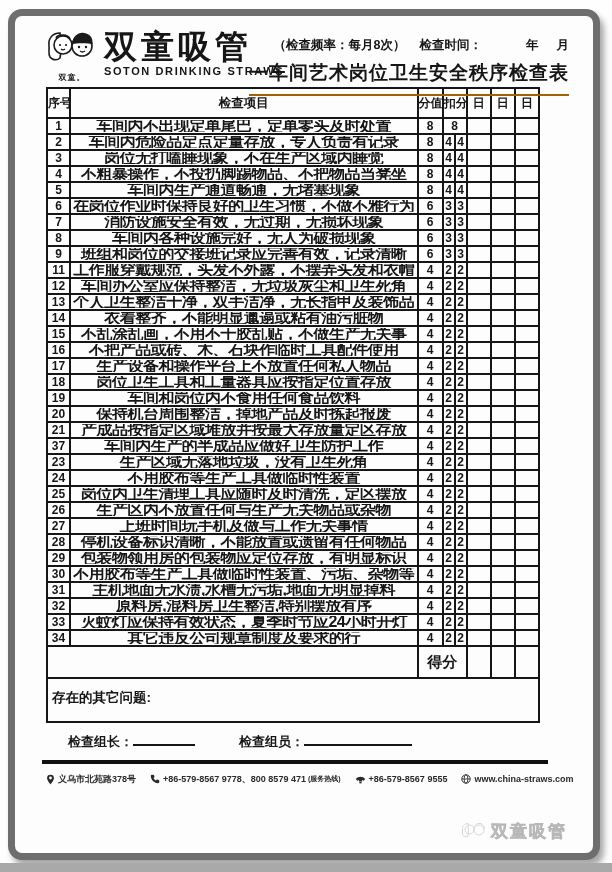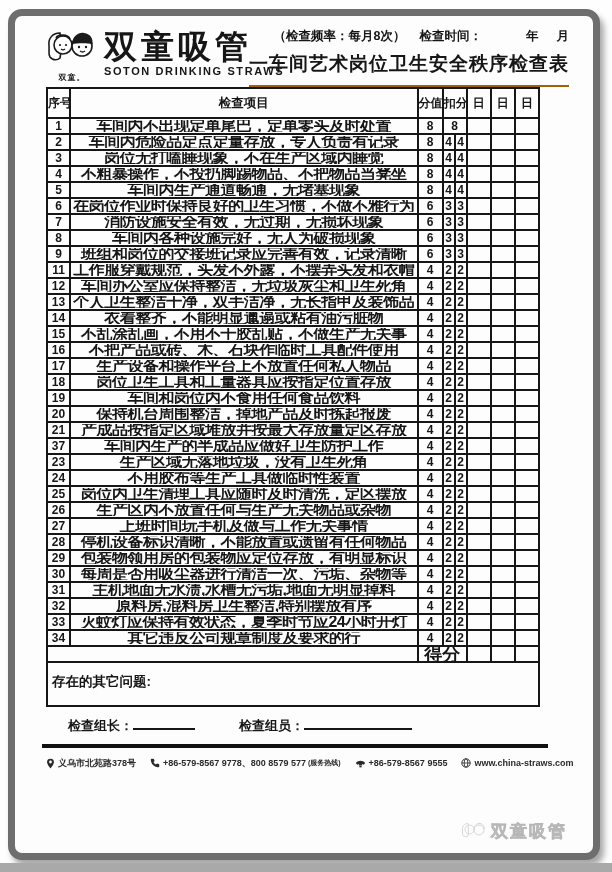--- a/index.html
+++ b/index.html
@@ -12,42 +12,42 @@
   .content{position:absolute;left:0;top:0;right:0;bottom:0;padding:12px 24px 0 31px;}
 
   
   .hdr{position:relative;height:56px;}
   .logo-wrap{position:absolute;left:0;top:2px;display:flex;align-items:flex-start;}
   .kids{width:52px;height:40px;}
   .logo-mini{font-size:8px;font-weight:bold;letter-spacing:1px;margin-top:-2px;text-align:center;}
   .brand{margin-left:6px;}
   .brand-cn{font-size:33px;font-weight:bold;letter-spacing:4px;line-height:34px;}
   .brand-en{font-size:11px;font-weight:bold;letter-spacing:1.6px;margin-top:1px;}
-  .hdr-right{position:absolute;right:0;top:0;text-align:right;}
+  .hdr-right{position:absolute;right:0;top:9px;text-align:right;}
   .freq-line{font-size:12.5px;font-weight:bold;white-space:nowrap;}
   .freq-line .gap1{display:inline-block;width:14px;}
   .freq-line .gap2{display:inline-block;width:44px;}
   .freq-line .gap3{display:inline-block;width:18px;}
   .doc-title{margin-top:6px;font-size:19px;font-weight:bold;letter-spacing:1px;
              border-bottom:2px solid #a16207;padding-bottom:8px;white-space:nowrap;}
 
   
   table.chk{border-collapse:collapse;width:494px;margin-top:3px;table-layout:fixed;}
   table.chk td,table.chk th{border:2px solid #161616;padding:0;font-weight:bold;
       text-align:center;vertical-align:middle;overflow:hidden;white-space:nowrap;}
   th.c-no,td.c-no{width:22px;font-size:12px;}
   th.c-item,td.c-item{width:332px;}
   td.c-item{text-align:left;padding-left:3px;font-size:16px;letter-spacing:-0.5px;border-radius:6px;}
   th.c-sc,td.c-num{width:24px;font-size:12px;}
   th.c-d,td.c-d{width:23px;font-size:12px;}
   th.c-day,td.c-day{width:23px;font-size:12px;}
   thead th{height:30px;font-size:12.5px;line-height:13px;}
   th.wrap{white-space:normal;word-break:break-all;line-height:13px;}
   tbody td{height:15.4px;line-height:14px;}
-  tr.score-row td{height:16px;font-size:18px;}
+  tr.score-row td{height:32px;font-size:15px;}
   tr.problems-row td{height:44px;text-align:left;vertical-align:top;
       font-size:13.5px;padding:12px 4px;}
 
   
   .sign-line{margin-top:10px;font-size:13px;font-weight:bold;padding-left:22px;}
   .u-short{display:inline-block;width:62px;border-bottom:2px solid #161616;height:12px;margin-right:44px;}
   .u-long{display:inline-block;width:108px;border-bottom:2px solid #161616;height:12px;}
 
   .divider{margin-top:9px;margin-left:-4px;width:506px;height:3.5px;background:#111;}
 
@@ -392,21 +392,21 @@
               <td class="c-item">包装物领用房的包装物应定位存放，有明显标识</td>
               <td class="c-num">4</td>
               <td class="c-d">2</td>
               <td class="c-d">2</td>
               <td class="c-day"></td>
               <td class="c-day"></td>
               <td class="c-day"></td>
             </tr>
             <tr>
               <td class="c-no">30</td>
-              <td class="c-item">每周是否用吸尘器进行清洁一次、污垢、杂物等</td>
+              <td class="c-item">不用胶布等生产工具做临时性装置、污垢、杂物等</td>
               <td class="c-num">4</td>
               <td class="c-d">2</td>
               <td class="c-d">2</td>
               <td class="c-day"></td>
               <td class="c-day"></td>
               <td class="c-day"></td>
             </tr>
             <tr>
               <td class="c-no">31</td>
               <td class="c-item">主机地面无水渍,水槽无污垢,地面无明显掉料</td>
@@ -472,21 +472,21 @@
         <span class="seg">
           <svg width="9" height="11" viewBox="0 0 12 14">
             <path d="M6 0.5a4.6 4.6 0 0 0-4.6 4.6C1.4 8.6 6 13.5 6 13.5s4.6-4.9 4.6-8.4A4.6 4.6 0 0 0 6 0.5zm0 6.4a1.9 1.9 0 1 1 0-3.8 1.9 1.9 0 0 1 0 3.8z" fill="#2a2a2a"></path>
           </svg>
           <span>义乌市北苑路378号</span>
         </span>
         <span class="seg">
           <svg width="10" height="10" viewBox="0 0 12 12">
             <path d="M2.6 0.8l2.2.4.7 2.6-1.4 1.1a8.6 8.6 0 0 0 3 3l1.1-1.4 2.6.7.4 2.2c.1 1-.7 1.8-1.7 1.7C4.6 10.6 1.4 7.4.9 2.5.8 1.5 1.6.7 2.6.8z" fill="#2a2a2a"></path>
           </svg>
-          <span>+86-579-8567 9778、800 8579 577</span>
+          <span>+86-579-8567 9778、800 8579 471</span>
           <span class="note">(服务热线)</span>
         </span>
         <span class="seg">
           <svg width="11" height="9" viewBox="0 0 14 11">
             <path d="M1 5C4.3 1.2 9.7 1.2 13 5l-2 2.2-2-1V8H5V6.2l-2 1z" fill="#2a2a2a"></path>
             <rect x="5.6" y="8.6" width="2.8" height="1.8" fill="#2a2a2a"></rect>
           </svg>
           <span>+86-579-8567 9555</span>
         </span>
         <span class="seg">

